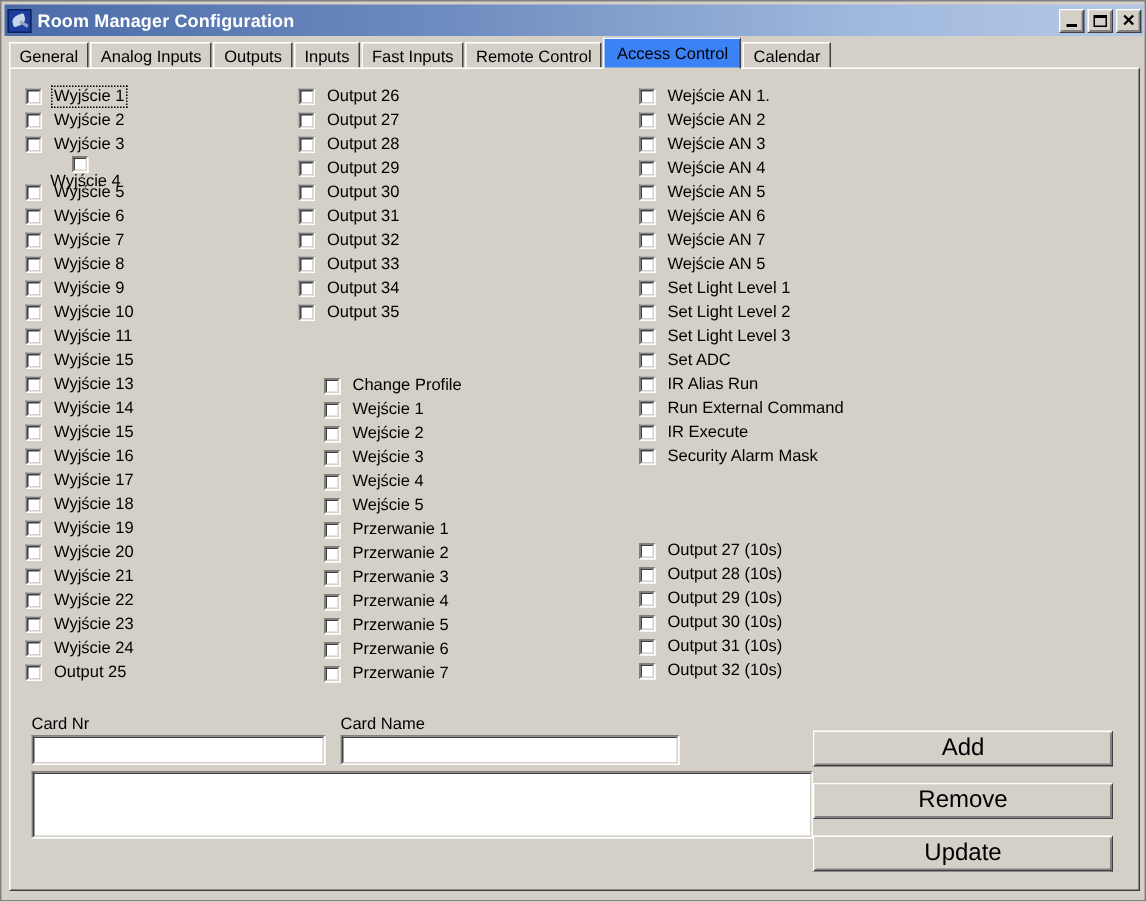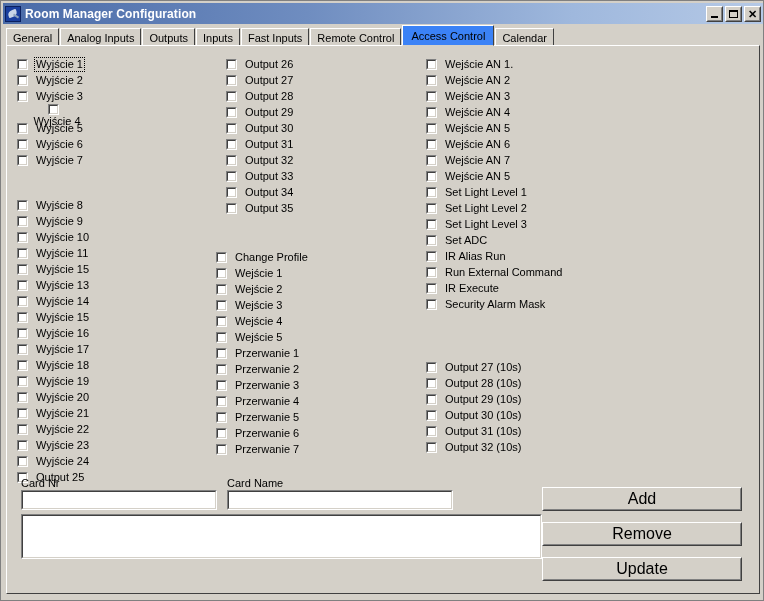--- a/index.html
+++ b/index.html
@@ -324,21 +324,21 @@
           <span class="cblabel">Wyjście 5</span>
         </div>
         <div class="cbitem" style="height: 16px;">
           <span class="cbox"></span>
           <span class="cblabel">Wyjście 6</span>
         </div>
         <div class="cbitem" style="height: 16px;">
           <span class="cbox"></span>
           <span class="cblabel">Wyjście 7</span>
         </div>
-        <div class="cbitem" style="height: 16px; margin-top: 29px;">
+        <div class="cbitem" style="height: 16px;">
           <span class="cbox"></span>
           <span class="cblabel">Wyjście 8</span>
         </div>
         <div class="cbitem" style="height: 16px;">
           <span class="cbox"></span>
           <span class="cblabel">Wyjście 9</span>
         </div>
         <div class="cbitem" style="height: 16px;">
           <span class="cbox"></span>
           <span class="cblabel">Wyjście 10</span>
@@ -397,21 +397,21 @@
         </div>
         <div class="cbitem" style="height: 16px;">
           <span class="cbox"></span>
           <span class="cblabel">Wyjście 24</span>
         </div>
         <div class="cbitem" style="height: 16px;">
           <span class="cbox"></span>
           <span class="cblabel">Output 25</span>
         </div>
       </div>
-    <div class="cbcol" id="col2a" style="left:219px; top:10px;">
+    <div class="cbcol" id="col2a" style="left:192px; top:10px;">
         <div class="cbitem" style="height: 16px;">
           <span class="cbox"></span>
           <span class="cblabel">Output 26</span>
         </div>
         <div class="cbitem" style="height: 16px;">
           <span class="cbox"></span>
           <span class="cblabel">Output 27</span>
         </div>
         <div class="cbitem" style="height: 16px;">
           <span class="cbox"></span>

